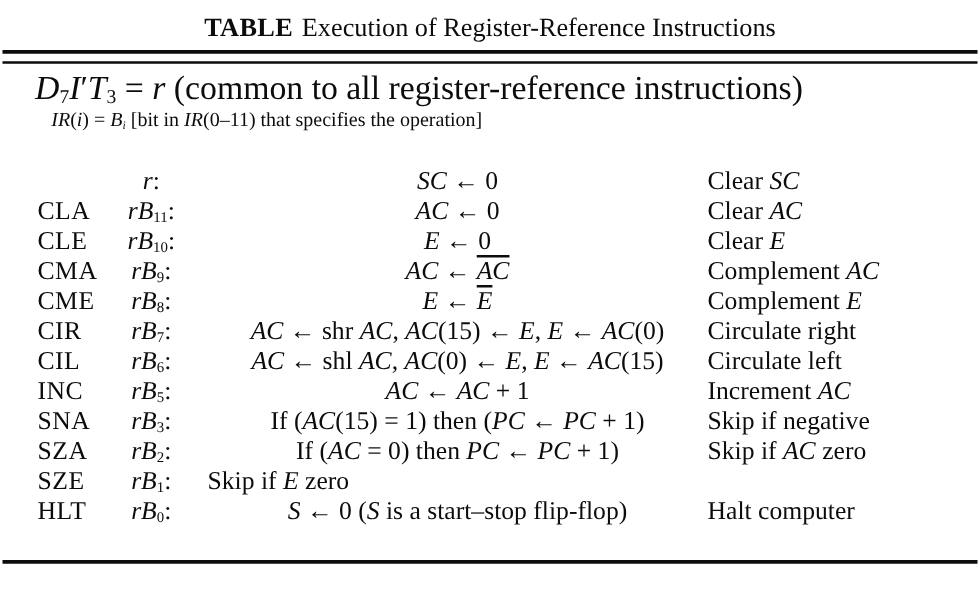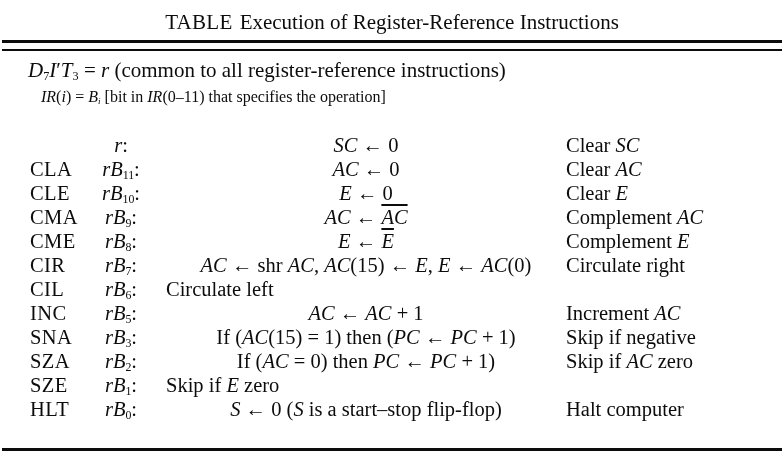--- a/index.html
+++ b/index.html
@@ -12,33 +12,33 @@
     position:relative;width:784px;height:474px;
     background:var(--bg,#ffffff);
     color:var(--ink,#0c0c0c);
   }
   
   .title{
     position:absolute;top:9px;left:0;width:100%;
     text-align:center;font-size:21px;line-height:26px;
     white-space:nowrap;
   }
-  .title .lbl{font-weight:normal;letter-spacing:0.3px;margin-right:7px;}
+  .title .lbl{font-weight:bold;letter-spacing:0.3px;margin-right:7px;}
   
   .rule-double{
     position:absolute;left:2px;right:2px;top:40px;height:6px;
     border-top:3px solid var(--ink,#0c0c0c);
     border-bottom:2.5px solid var(--ink,#0c0c0c);
   }
   .rule-bottom{
     position:absolute;left:2px;right:2px;top:448px;height:0;
     border-top:3px solid var(--ink,#0c0c0c);
   }
   
-  .pre1{position:absolute;left:28px;top:57px;font-size:21px;line-height:26px;white-space:nowrap;}
+  .pre1{position:absolute;left:28px;top:57px;font-size:27px;line-height:26px;white-space:nowrap;}
   .pre2{position:absolute;left:41px;top:84px;font-size:16px;line-height:26px;white-space:nowrap;}
   
   .tbl{position:absolute;left:0;top:133px;width:784px;}
   .row{
     display:grid;
     grid-template-columns:30px 65px 52px 19px 400px 1fr;
     height:24px;font-size:20.5px;line-height:24px;white-space:nowrap;
   }
   .c-mn{letter-spacing:0.4px;}
   .c-cond{text-align:center;}
@@ -108,20 +108,21 @@
     <span class="c-cond"><em>rB</em><sub>7</sub>:</span>
     <span class="c-gap"></span>
     <span class="c-op"><em>AC</em> ← shr <em>AC</em>, <em>AC</em>(15) ← <em>E</em>, <em>E</em> ← <em>AC</em>(0)</span>
     <span class="c-desc">Circulate right</span>
   </div>
       <div class="row">
     <span class="c-pad"></span>
     <span class="c-mn">CIL</span>
     <span class="c-cond"><em>rB</em><sub>6</sub>:</span>
     <span class="c-gap"></span>
+    <span class="c-op"><em>AC</em> ← shl <em>AC</em>, <em>AC</em>(0) ← <em>E</em>, <em>E</em> ← <em>AC</em>(15)</span>
     <span class="c-desc">Circulate left</span>
   </div>
       <div class="row">
     <span class="c-pad"></span>
     <span class="c-mn">INC</span>
     <span class="c-cond"><em>rB</em><sub>5</sub>:</span>
     <span class="c-gap"></span>
     <span class="c-op"><em>AC</em> ← <em>AC</em> + 1</span>
     <span class="c-desc">Increment <em>AC</em></span>
   </div>

